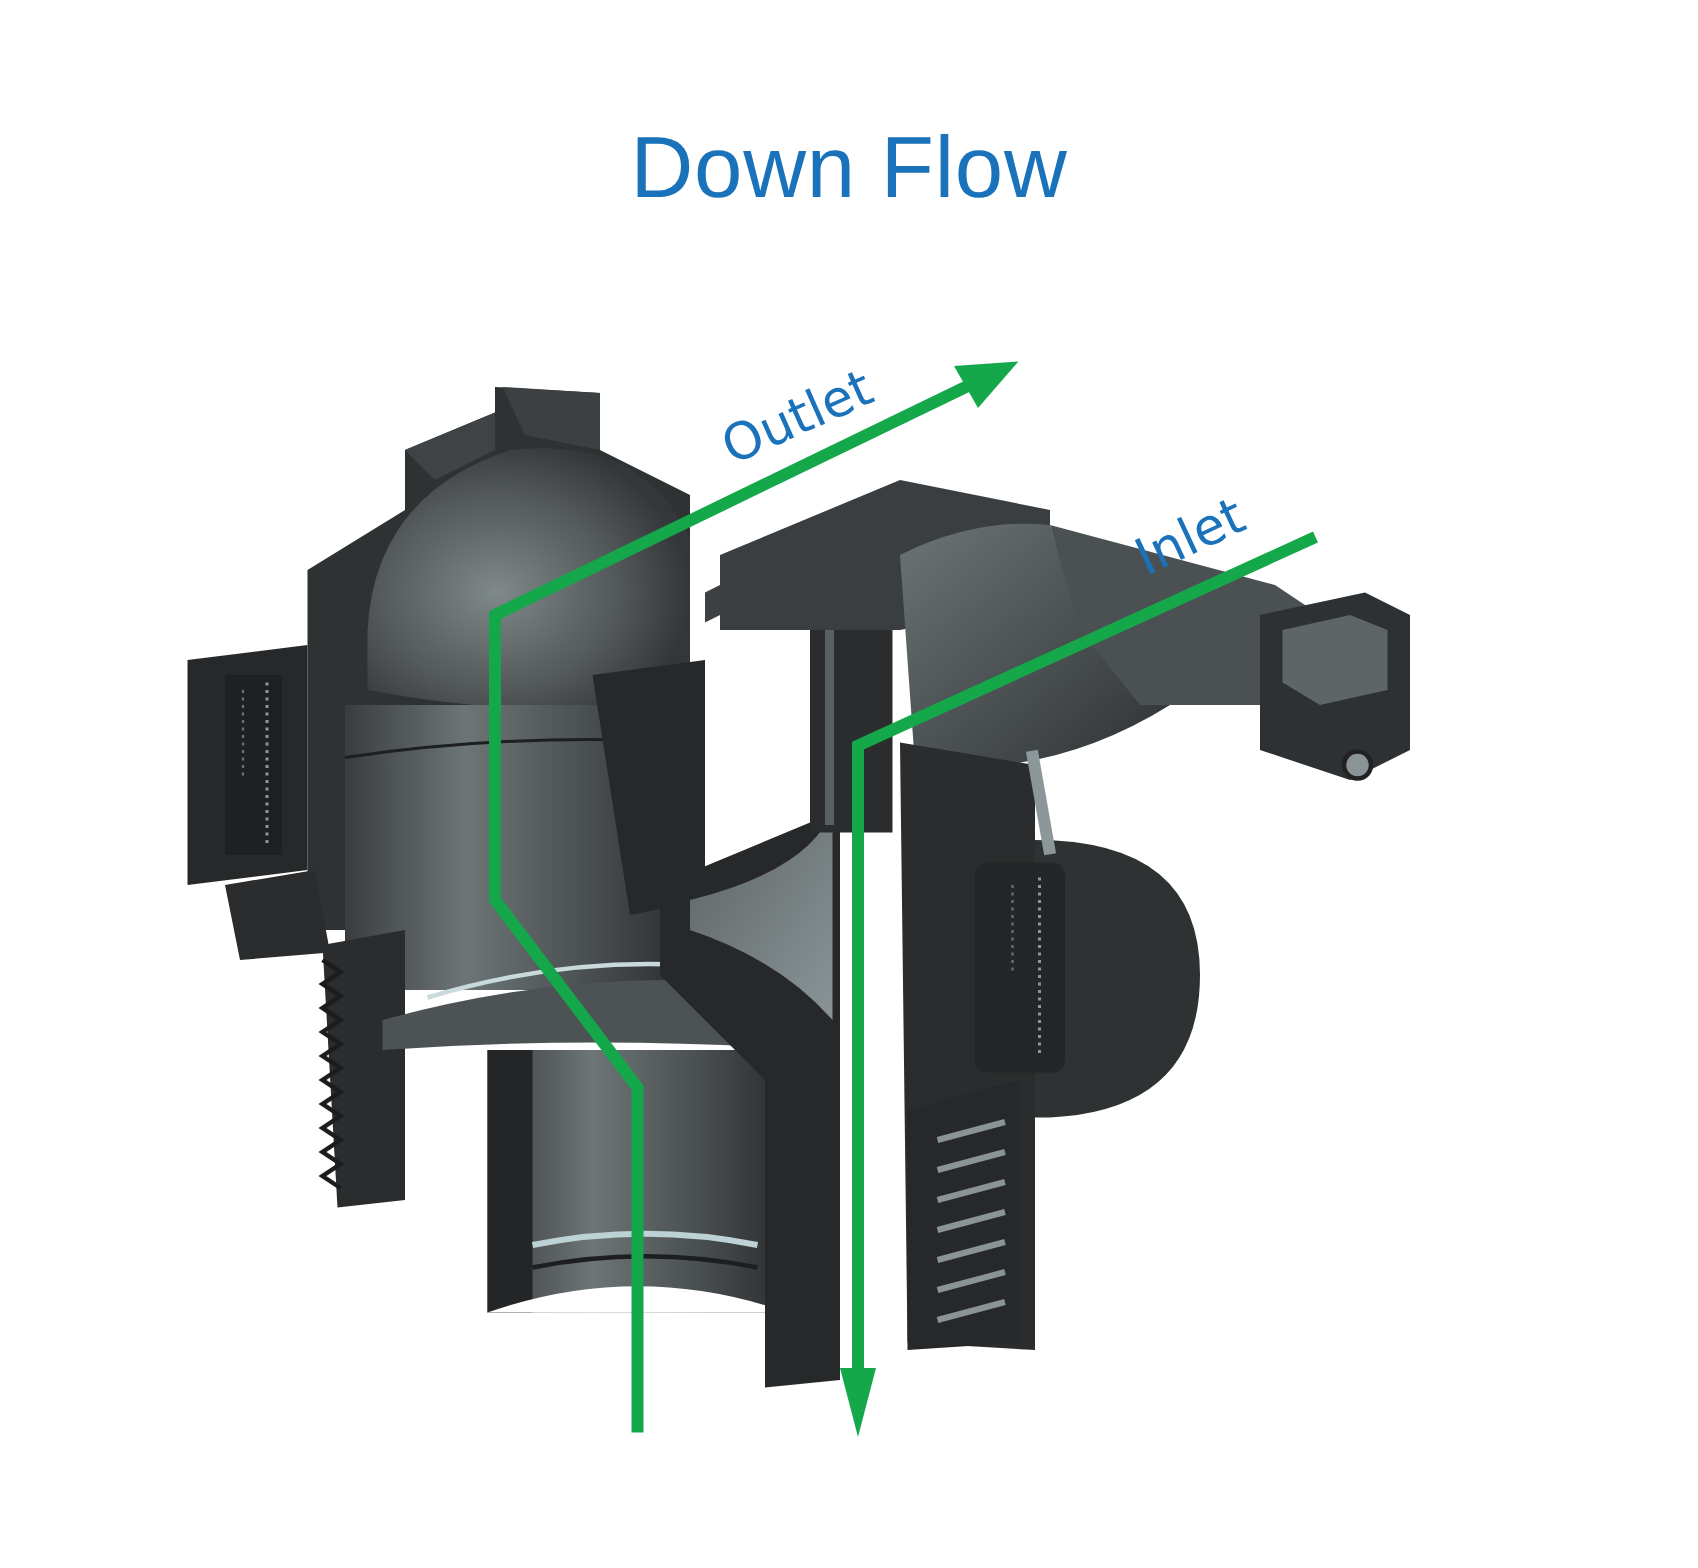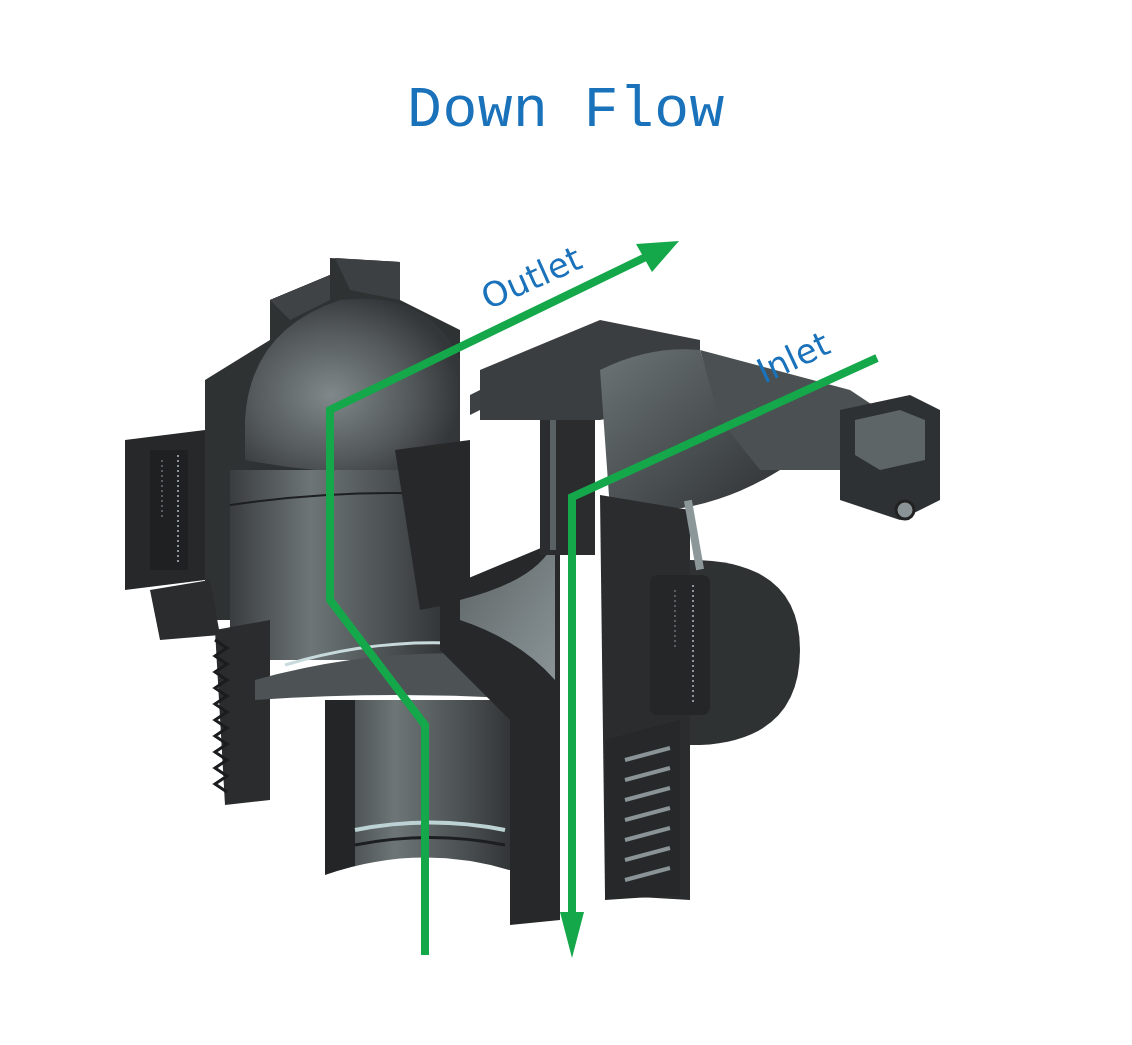--- a/index.html
+++ b/index.html
@@ -1,21 +1,21 @@
 <!DOCTYPE html>
 <html><head>
   <meta charset="utf-8">
   <style>
     html, body { margin: 0; padding: 0; background: #ffffff; }
     body { width: 1132px; height: 1045px; position: relative; overflow: hidden;
            font-family: "DejaVu Sans", "Liberation Sans", sans-serif; }
     .title {
       position: absolute; left: 0; top: 78px; width: 1132px; text-align: center;
       font-size: 58px; color: #1a72bb; letter-spacing: 0.5px; font-weight: normal;
-      font-family: Liberation Mono, monospace;
+      font-family: Liberation Sans, sans-serif;
     }
     svg.scene { position: absolute; left: 0; top: 0; }
     .label { font-family: "DejaVu Sans", sans-serif; fill: #1a72bb; font-size: 34px; }
   </style>
 </head>
 <body>
 
 <div class="title">Down Flow</div>
 
 <svg class="scene" width="1132" height="1045" viewBox="0 0 1132 1045">

